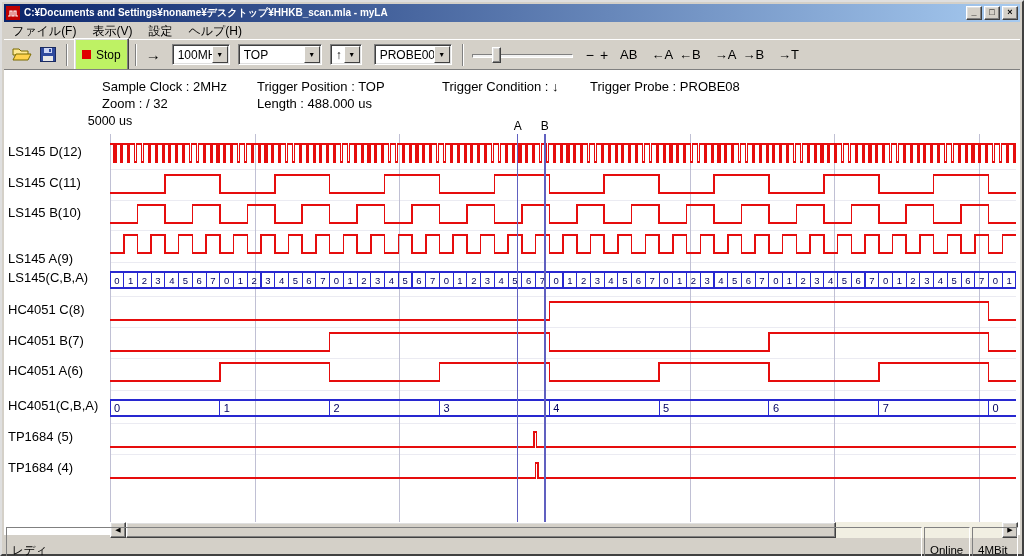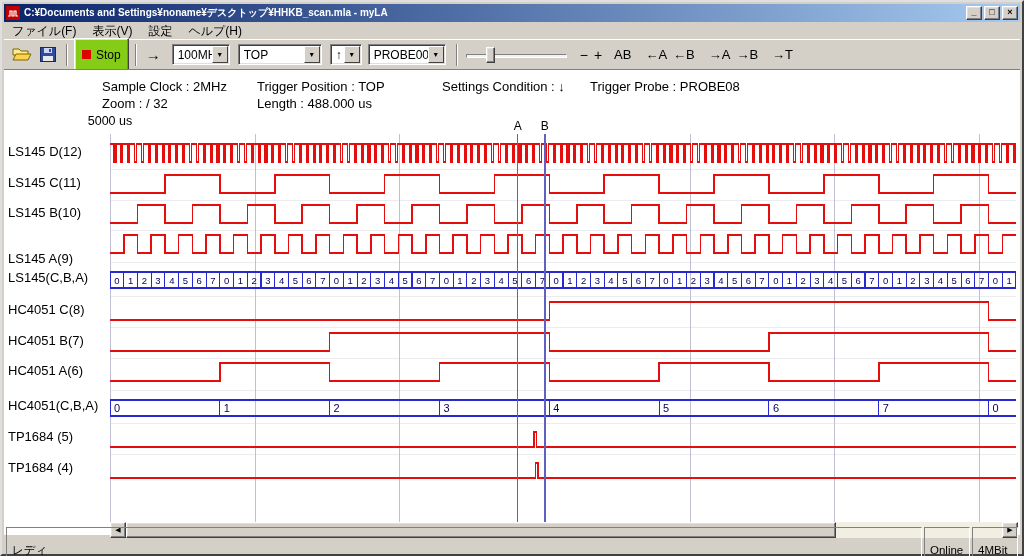--- a/index.html
+++ b/index.html
@@ -16,21 +16,21 @@
     box-shadow:inset -1px -1px 0 #808080,inset 1px 1px 0 #dfdfdf;
     font-size:9px;line-height:11px;text-align:center;color:#000;font-weight:bold;}
   
   #menubar{position:absolute;left:2px;top:20px;right:2px;height:17px;display:flex;font-size:12px;}
   .menu-item{padding:1px 8px;}
   
   #toolbar{position:absolute;left:2px;top:37px;right:2px;height:30px;border-top:1px solid #ffffff;
     display:flex;align-items:center;padding-left:6px;font-size:12px;}
   .sep{width:2px;height:22px;border-left:1px solid #808080;border-right:1px solid #ffffff;margin:0 6px;}
   .tb-icon{width:24px;height:22px;background:transparent;border:none;display:flex;align-items:center;justify-content:center;}
-  #stop-btn{height:34px;padding:0 7px;display:flex;align-items:center;gap:5px;background:#84cc16;
+  #stop-btn{height:34px;padding:0 7px;display:flex;align-items:center;gap:5px;background:#bef264;
     border:1px solid;border-color:#fff #404040 #404040 #fff;box-shadow:inset -1px -1px 0 #808080,inset 1px 1px 0 #dfdfdf;font-size:12px;}
   .stop-square{width:9px;height:9px;background:#e00000;display:inline-block;}
   .tb-flat{background:transparent;border:none;font-size:13px;padding:2px 3px;white-space:nowrap;color:#000;}
   .run{font-size:15px;font-weight:bold;}
   .combo{height:21px;background:#fff;border:1px solid;border-color:#808080 #fff #fff #808080;
     box-shadow:inset 1px 1px 0 #404040,inset -1px -1px 0 #dfdfdf;
     display:flex;align-items:center;position:relative;font-size:12px;padding-left:5px;margin-left:8px;}
   .combo .dd{position:absolute;right:1px;top:1px;bottom:1px;width:16px;background:#d4d0c8;
     border:1px solid;border-color:#fff #404040 #404040 #fff;font-size:7px;
     display:flex;align-items:center;justify-content:center;color:#000;}
@@ -110,21 +110,21 @@
       <span class="dd">▼</span>
     </div>
     <div class="combo" style="width:84px">
       <span>TOP</span>
       <span class="dd">▼</span>
     </div>
     <div class="combo" style="width:32px">
       <span>↑</span>
       <span class="dd">▼</span>
     </div>
-    <div class="combo" style="width:78px;margin-left:6px">
+    <div class="combo" style="width:78px;margin-left:12px">
       <span>PROBE00</span>
       <span class="dd">▼</span>
     </div>
     <div class="sep" style="margin-left:10px;margin-right:2px"></div>
     <div id="zoom-slider">
       <div class="track"></div>
       <div class="thumb"></div>
     </div>
     <button class="tb-flat" style="margin-left:8px;font-size:14px">−</button>
     <button class="tb-flat" style="font-size:14px">+</button>
@@ -133,21 +133,21 @@
     <button class="tb-flat">←B</button>
     <button class="tb-flat" style="margin-left:8px">→A</button>
     <button class="tb-flat">→B</button>
     <button class="tb-flat" style="margin-left:8px">→T</button>
   </div>
 
   <div id="content"></div>
 
   <div class="info-text" style="left:100px;top:77px">Sample Clock : 2MHz</div>
   <div class="info-text" style="left:255px;top:77px">Trigger Position : TOP</div>
-  <div class="info-text" style="left:440px;top:77px">Settings Condition : ↓</div>
+  <div class="info-text" style="left:440px;top:77px">Trigger Condition : ↓</div>
   <div class="info-text" style="left:588px;top:77px">Trigger Probe : PROBE08</div>
   <div class="info-text" style="left:100px;top:94px">Zoom : /  32</div>
   <div class="info-text" style="left:255px;top:94px">Length : 488.000 us</div>
 
   <div id="time-label">5000 us</div>
   <div id="marker-labels">
       <div class="marker-label" style="left: 515.7px;">A</div>
       <div class="marker-label" style="left: 542.88px;">B</div>
     </div>
   <div id="channel-labels">

